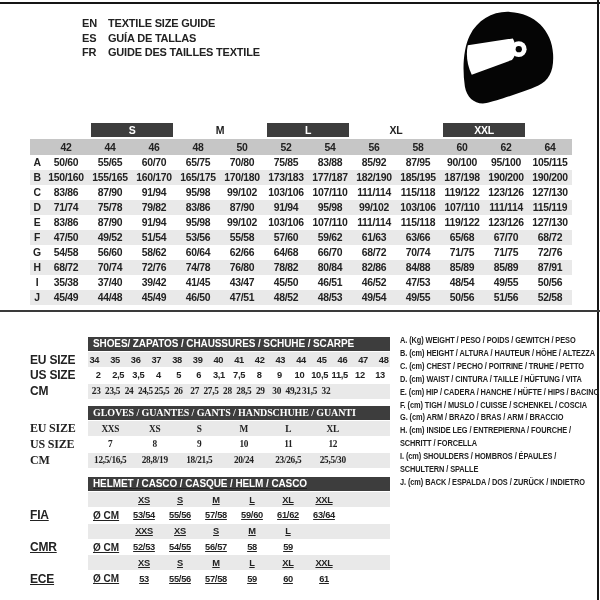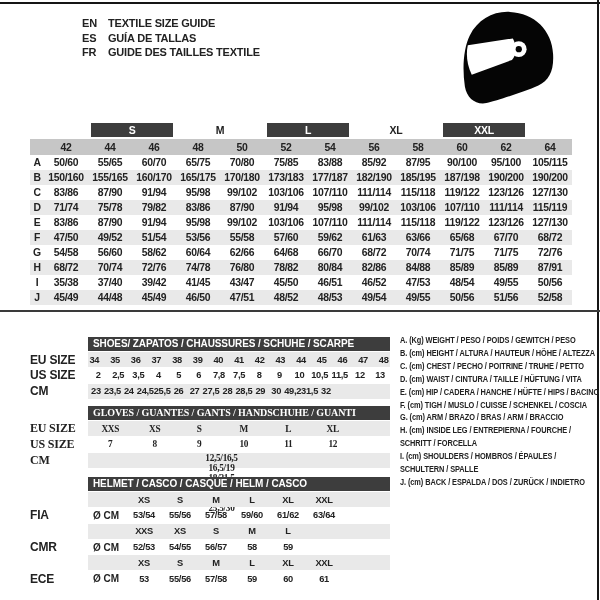--- a/index.html
+++ b/index.html
@@ -36,21 +36,21 @@
   .st-label{width:58px;font-size:12px;letter-spacing:-0.2px;white-space:nowrap;}
   .st-title{width:302px;height:14.5px;line-height:14.5px;background:#3d3d3d;color:#fff;
             font-size:10px;padding-left:5px;box-sizing:border-box;white-space:nowrap;letter-spacing:-0.1px;}
   .st-cells{width:302px;height:15px;display:flex;align-items:center;}
   .st-cells.shaded{background:#e9e9e9;}
   .st-inner{display:flex;height:100%;align-items:center;}
   .st-cell{flex:1;text-align:center;font-size:9.3px;letter-spacing:-0.3px;white-space:nowrap;}
   .st-prefix{font-size:10px;padding-left:5px;box-sizing:border-box;white-space:nowrap;}
   #shoes{top:336px;}
   #gloves{top:405px;font-family:Liberation Serif, serif;}
-  #helmetTbl{top:476px;}
+  #helmetTbl{top:476px;text-decoration:underline;}
 
   
   .legend{position:absolute;left:400px;top:334px;width:240px;transform:scaleX(0.84);
           transform-origin:left top;font-size:8.8px;font-weight:700;line-height:12.9px;
           letter-spacing:-0.1px;}
   .legend-line{white-space:nowrap;}
 </style>
 </head>
 <body>
 
@@ -319,36 +319,36 @@
       <div class="st-row">
         <div class="st-label">US SIZE</div>
         <div class="st-cells">
           <div class="st-inner" style="width: 302px;">
             <div class="st-cell">2</div>
             <div class="st-cell">2,5</div>
             <div class="st-cell">3,5</div>
             <div class="st-cell">4</div>
             <div class="st-cell">5</div>
             <div class="st-cell">6</div>
-            <div class="st-cell">7,8</div>
+            <div class="st-cell">3,1</div>
             <div class="st-cell">7,5</div>
             <div class="st-cell">8</div>
             <div class="st-cell">9</div>
             <div class="st-cell">10</div>
             <div class="st-cell">10,5</div>
             <div class="st-cell">11,5</div>
             <div class="st-cell">12</div>
             <div class="st-cell">13</div>
           </div>
         </div>
       </div>
       <div class="st-row">
         <div class="st-label">CM</div>
         <div class="st-cells shaded">
-          <div class="st-inner" style="width: 246px;">
+          <div class="st-inner" style="width: 246px; font-family: Liberation Serif, serif;">
             <div class="st-cell">23</div>
             <div class="st-cell">23,5</div>
             <div class="st-cell">24</div>
             <div class="st-cell">24,5</div>
             <div class="st-cell">25,5</div>
             <div class="st-cell">26</div>
             <div class="st-cell">27</div>
             <div class="st-cell">27,5</div>
             <div class="st-cell">28</div>
             <div class="st-cell">28,5</div>
@@ -388,23 +388,23 @@
             <div class="st-cell">9</div>
             <div class="st-cell">10</div>
             <div class="st-cell">11</div>
             <div class="st-cell">12</div>
           </div>
         </div>
       </div>
       <div class="st-row">
         <div class="st-label">CM</div>
         <div class="st-cells shaded">
-          <div class="st-inner" style="width: 267px; flex-direction: column;">
+          <div class="st-inner" style="width: 267px;">
             <div class="st-cell">12,5/16,5</div>
-            <div class="st-cell">16,5/19</div>
+            <div class="st-cell">28,8/19</div>
             <div class="st-cell">18/21,5</div>
             <div class="st-cell">20/24</div>
             <div class="st-cell">23/26,5</div>
             <div class="st-cell">25,5/30</div>
           </div>
         </div>
       </div>
     </div>
   <div class="subtable" id="helmetTbl">
       <div class="st-row">

